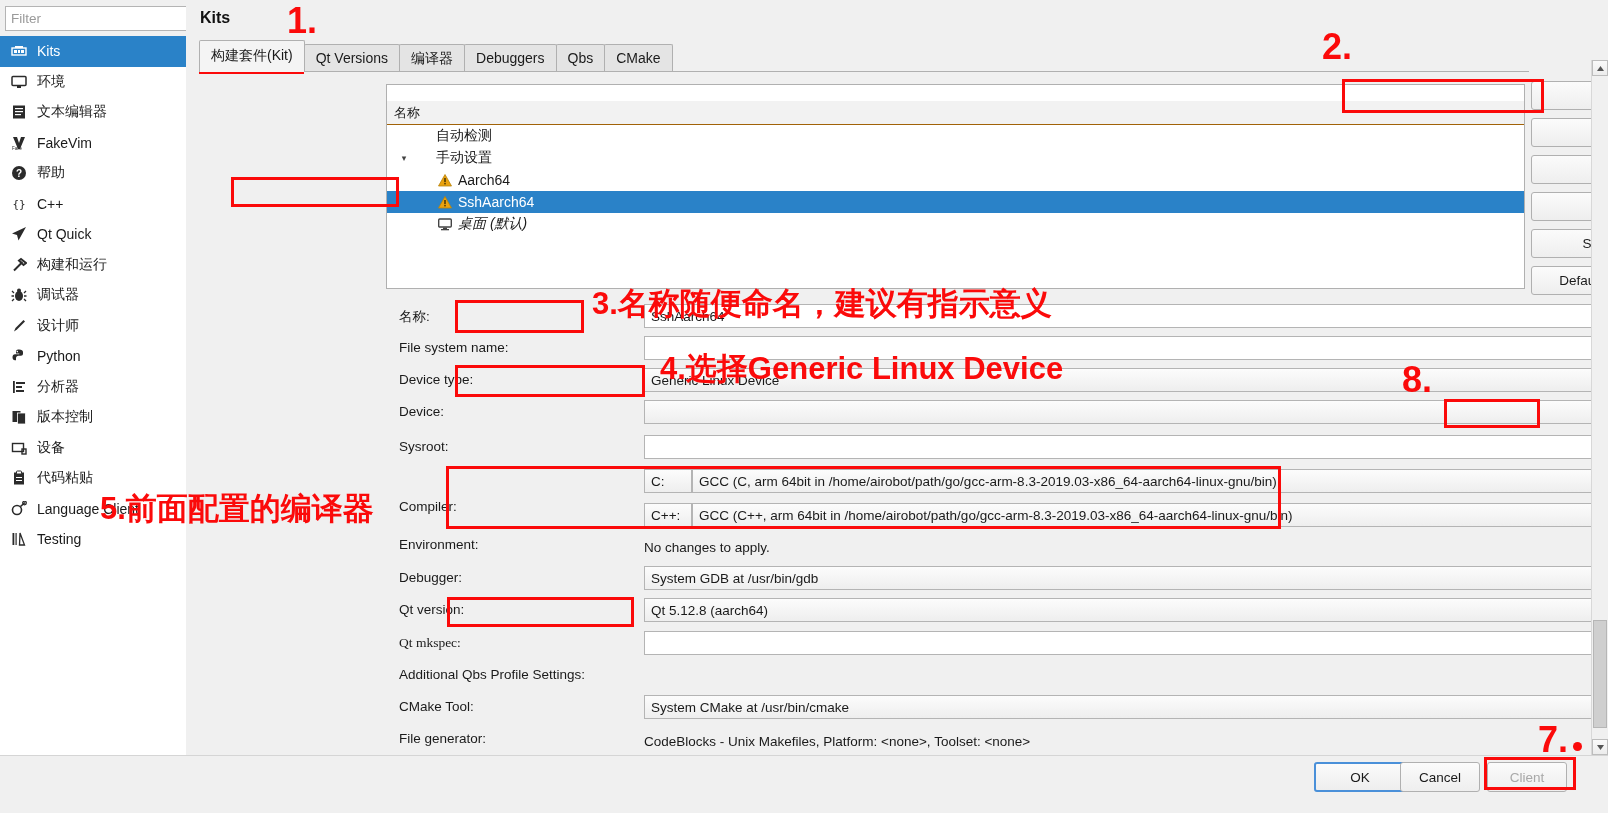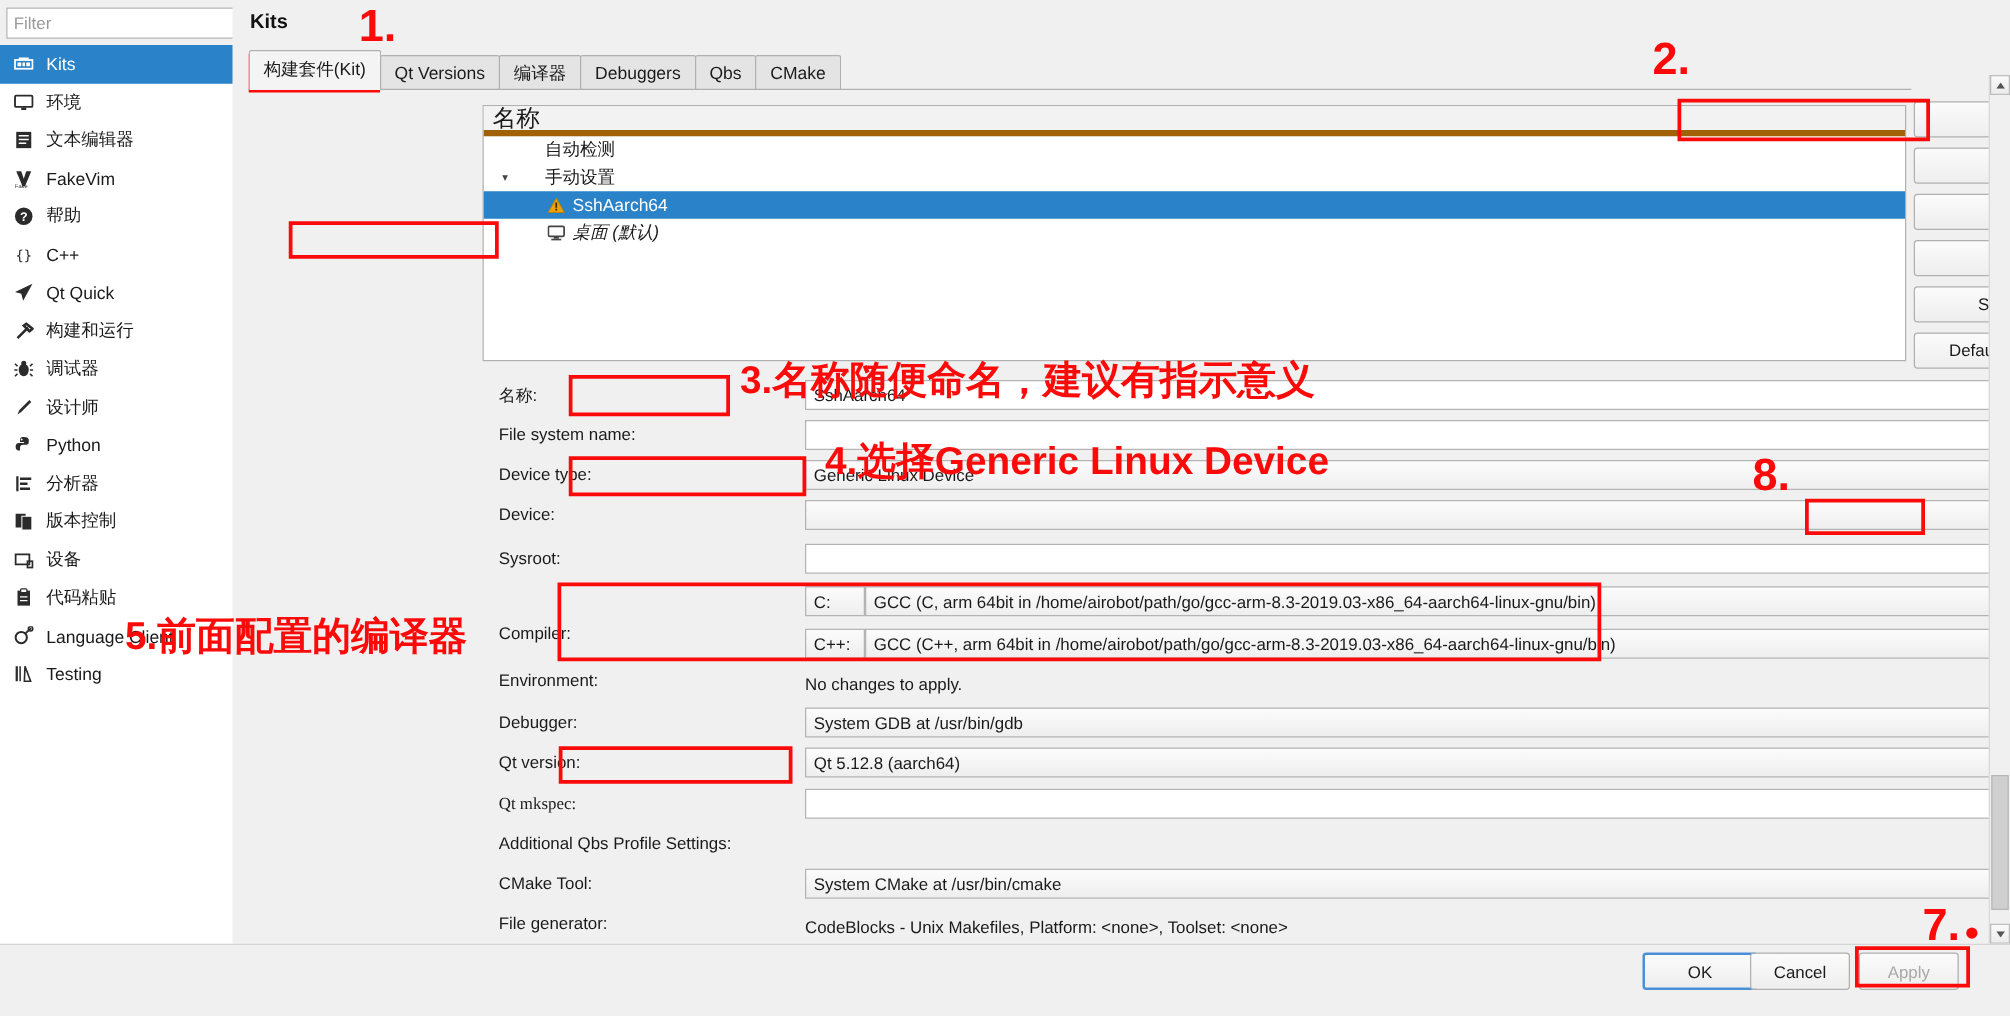--- a/index.html
+++ b/index.html
@@ -49,22 +49,22 @@
   }
   .tab.active { background: #f4f4f4; height: 32px; line-height: 28px; position: relative; z-index: 3; }
   #tabline { position: absolute; left: 13px; top: 71px; width: 1330px; height: 1px; background: #b0b0b0; }
 
   
   #tree-wrap {
     position: absolute; left: 200px; top: 84px; width: 1139px; height: 205px;
     background: #ffffff; border: 1px solid #b0b0b0;
   }
   #tree-header {
-    height: 24px; background: #f2f2f2; border-bottom: 5px solid #a16207;
-    display:flex; align-items:center; padding-left: 7px; font-size: 19px; color:#1a1a1a;
+    height: 24px; background: #f2f2f2; border-bottom: 1px solid #a16207;
+    display:flex; align-items:center; padding-left: 7px; font-size: 13px; color:#1a1a1a;margin-top:16px;
   }
   .tree-row { height: 22px; display: flex; align-items: center; font-size: 14px; white-space: nowrap; }
   .tree-row.selected { background: #2a82c8; color: #ffffff; }
   .tw { width: 18px; flex: 0 0 18px; display:flex; align-items:center; justify-content:center; }
   .tree-ico { width: 16px; flex: 0 0 16px; margin-right: 5px; display:flex; align-items:center; justify-content:center; }
   .italic { font-style: italic; }
 
   
   .btn {
     background: linear-gradient(#fbfbfb,#eeeeee);
@@ -315,20 +315,31 @@
             <span class="tw" style="margin-left:8px;font-size:9px;color:#444"></span>
             <span style="margin-left:2px"></span>
             <span class="tree-ico"></span>
             <span class="">自动检测</span>
           </div>
           <div class="tree-row">
             <span class="tw" style="margin-left:8px;font-size:9px;color:#444">▾</span>
             <span style="margin-left:2px"></span>
             <span class="tree-ico"></span>
             <span class="">手动设置</span>
+          </div>
+          <div class="tree-row">
+            <span style="display:inline-block;width:50px"></span>
+            <span class="tree-ico">
+              <svg width="14" height="13" viewBox="0 0 14 13">
+                <path d="M7 0.5 L13.5 12 L0.5 12 Z" fill="#eaa20f" stroke="#b8830a" stroke-width="0.8"></path>
+                <rect x="6.3" y="4" width="1.4" height="4.2" fill="#3a2b00"></rect>
+                <rect x="6.3" y="9" width="1.4" height="1.4" fill="#3a2b00"></rect>
+              </svg>
+            </span>
+            <span class="">Aarch64</span>
           </div>
           <div class="tree-row selected">
             <span style="display:inline-block;width:50px"></span>
             <span class="tree-ico">
               <svg width="14" height="13" viewBox="0 0 14 13">
                 <path d="M7 0.5 L13.5 12 L0.5 12 Z" fill="#eaa20f" stroke="#b8830a" stroke-width="0.8"></path>
                 <rect x="6.3" y="4" width="1.4" height="4.2" fill="#3a2b00"></rect>
                 <rect x="6.3" y="9" width="1.4" height="1.4" fill="#3a2b00"></rect>
               </svg>
             </span>
@@ -415,21 +426,21 @@
     <div class="sb-arrow" id="sb-down">
       <svg width="7" height="5" viewBox="0 0 7 5">
           <path d="M0 0 L7 0 L3.5 5 Z" fill="#555"></path>
         </svg>
     </div>
   </div>
 
   <div id="bottombar">
     <div class="btn dlgbtn" id="ok-button">OK</div>
     <div class="btn dlgbtn" id="cancel-button">Cancel</div>
-    <div class="btn dlgbtn disabled" id="apply-button">Apply</div>
+    <div class="btn dlgbtn disabled" id="apply-button">Client</div>
 
   </div>
 
   <div class="redbox" style="left:199px; top:43px; width:105px; height:31px;"></div>
   <div class="ann num" style="left:287px; top:3px;">1.</div>
 
   <div class="redbox" style="left:1342px; top:79px; width:202px; height:34px;"></div>
   <div class="ann num" style="left:1322px; top:29px;">2.</div>
 
   <div class="redbox" style="left:231px; top:177px; width:168px; height:30px;"></div>

